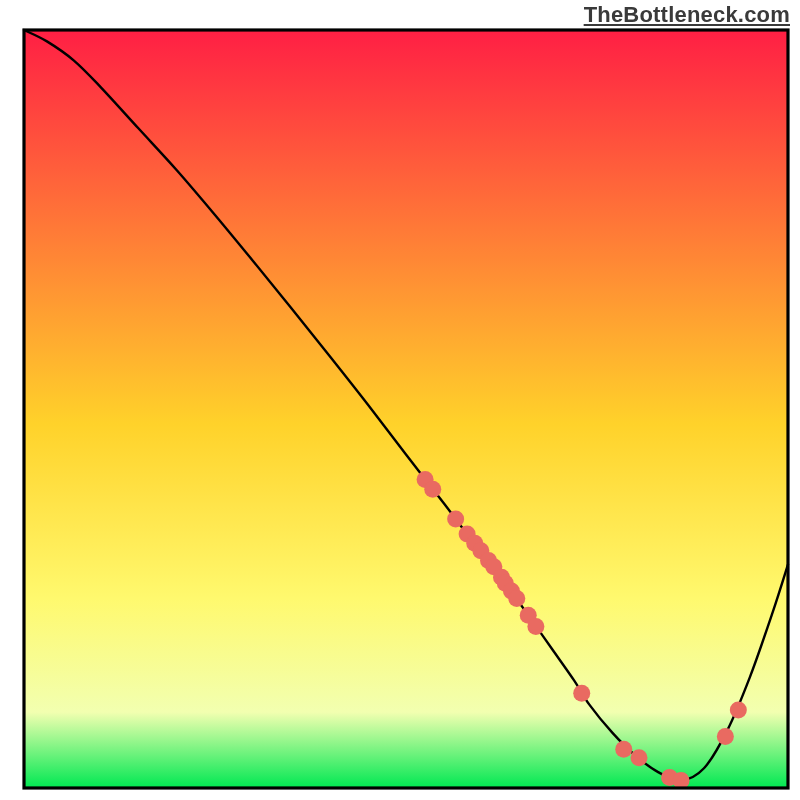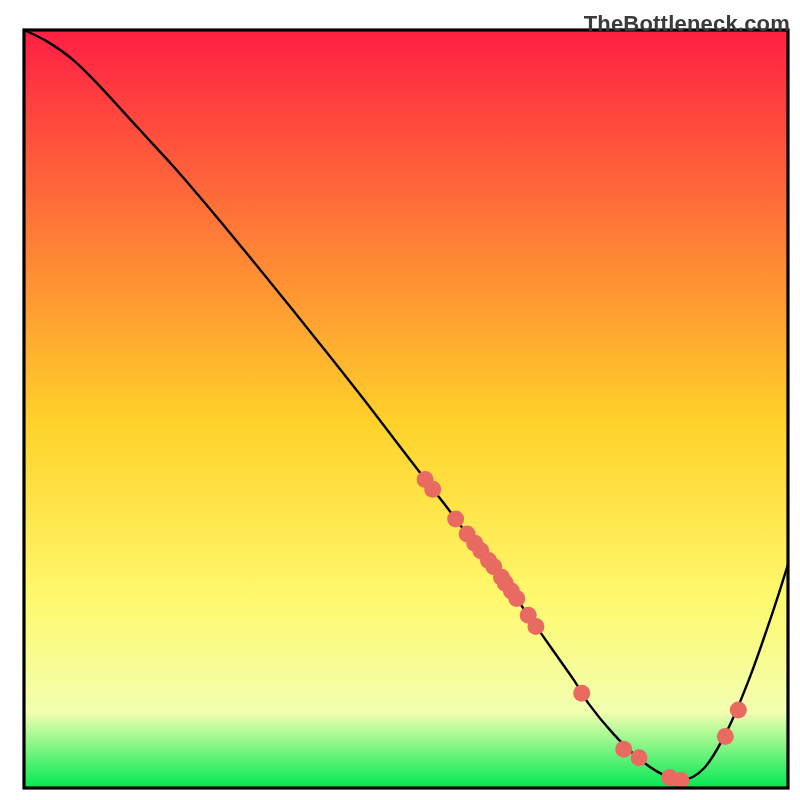--- a/index.html
+++ b/index.html
@@ -14,27 +14,28 @@
   .canvas-wrap {
     position: relative;
     width: 800px;
     height: 800px;
   }
   svg {
     display: block;
   }
   .watermark {
     position: absolute;
-    top: 11px;
+    top: 2px;
     right: 10px;
     color: #3a3a3a;
     font-size: 22px;
     font-weight: 600;
     letter-spacing: 0.2px;
     user-select: none;
+    text-decoration: underline;
   }
 </style>
 </head>
 <body>
 
 <div class="canvas-wrap">
   <div class="watermark">TheBottleneck.com</div>
 
   <svg id="chart-svg" width="800" height="800" viewBox="0 0 800 800">
     <defs>

